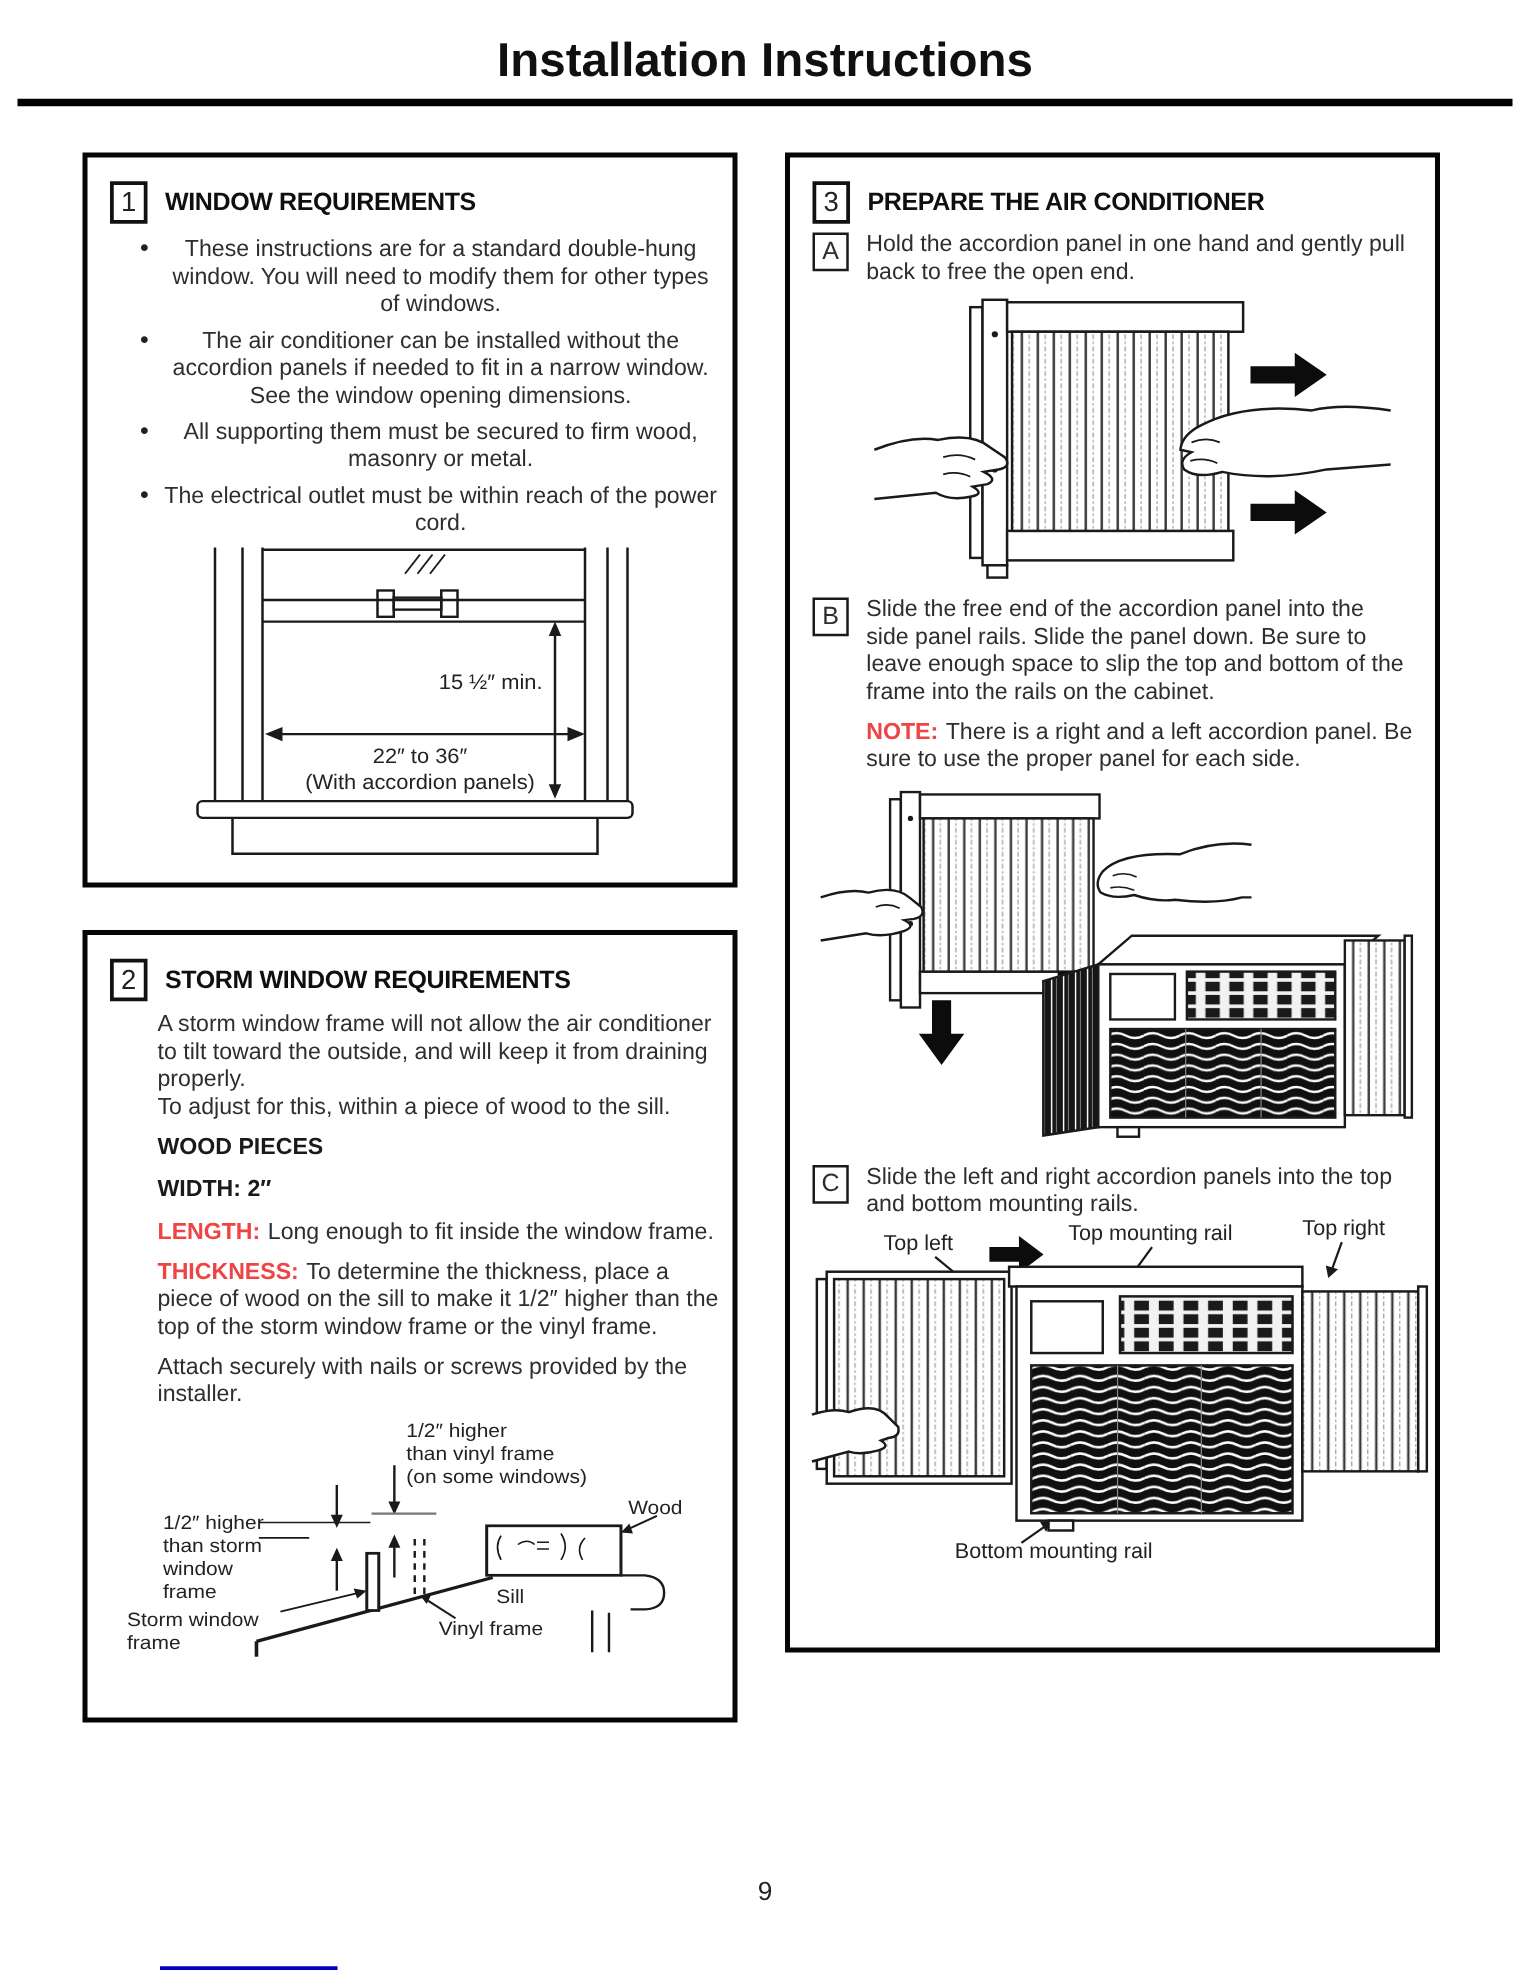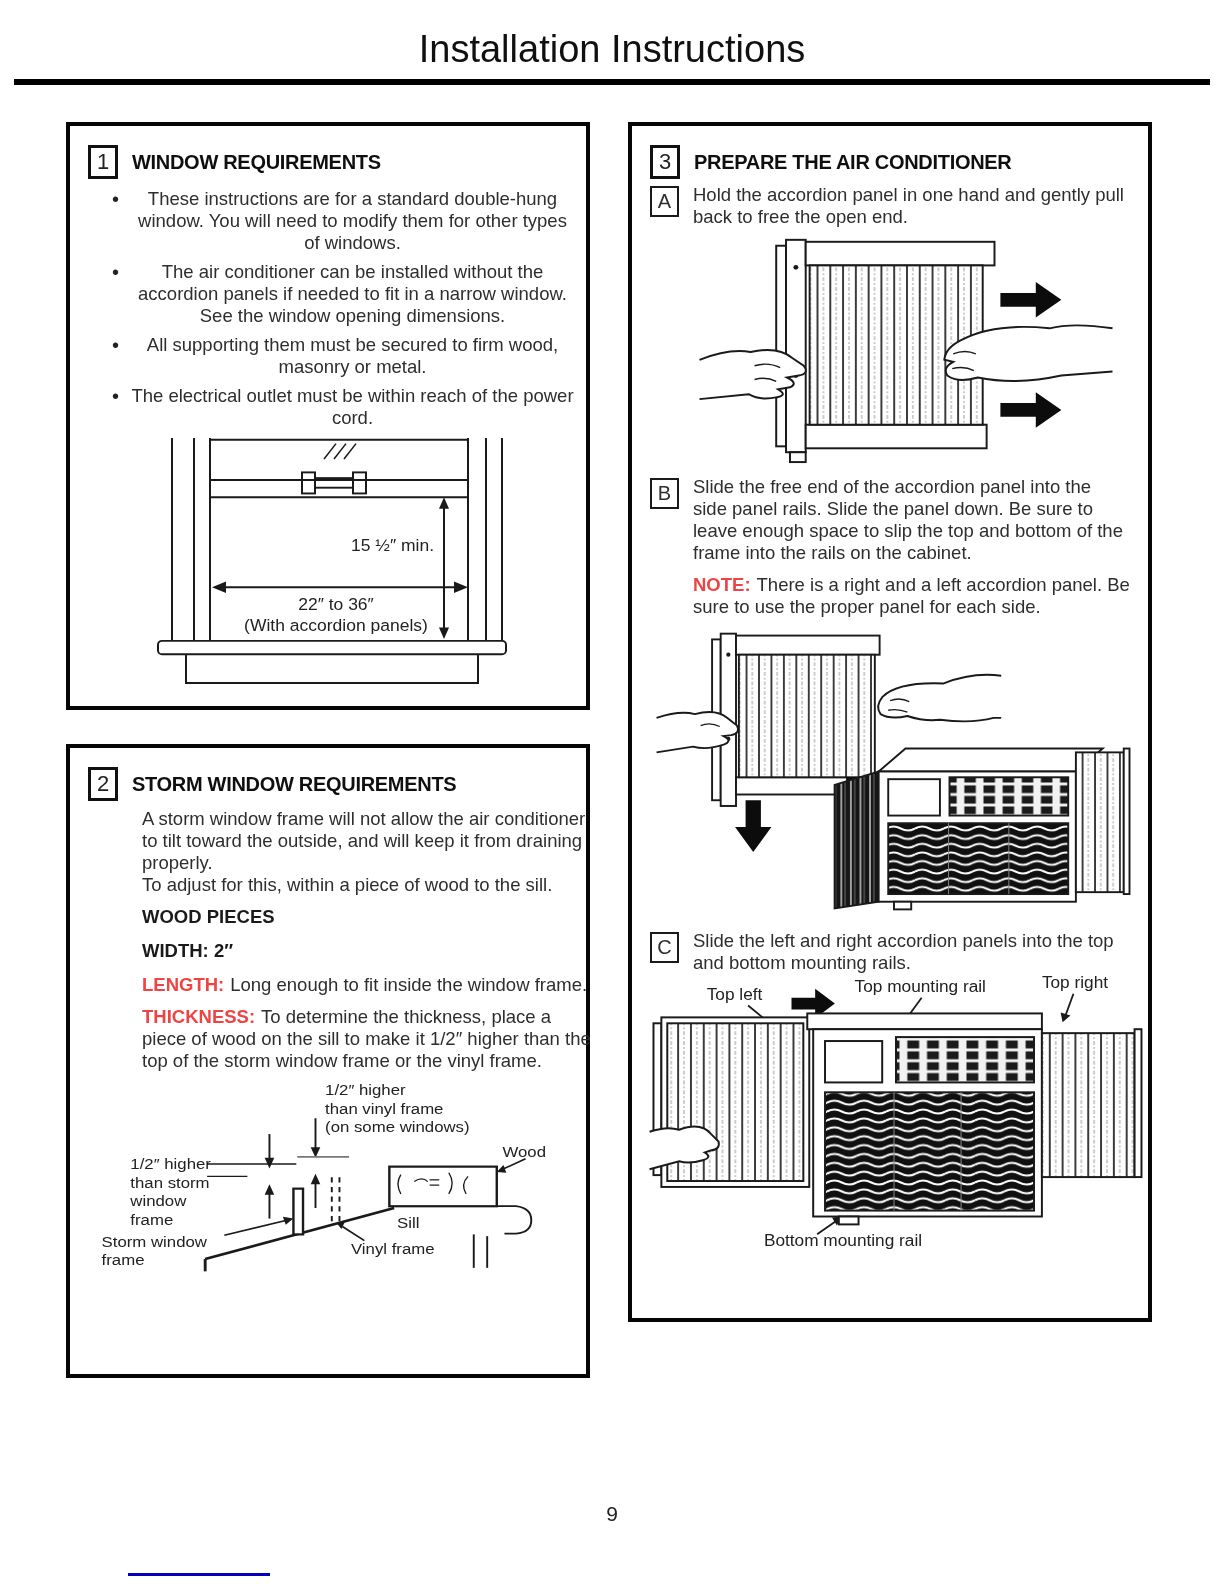--- a/index.html
+++ b/index.html
@@ -3,21 +3,21 @@
 <meta charset="utf-8">
 <style>
   * { margin:0; padding:0; box-sizing:border-box; }
   html,body { background:#ffffff; }
   .page {
     position:relative; width:1224px; height:1584px; background:#fff;
     font-family:"Liberation Sans", sans-serif; color:#2e2e2e; overflow:hidden;
   }
   .doc-title {
     position:absolute; top:28px; left:0; width:100%; text-align:center;
-    font-size:38px; font-weight:normal; color:#101010; letter-spacing:0;
+    font-size:38px; font-weight:bold; color:#101010; letter-spacing:0;
   }
   .title-rule { position:absolute; top:79px; left:14px; width:1196px; height:6px; background:#000; }
 
   .box { position:absolute; border:4px solid #060606; background:#fff; }
   #box1 { left:66px; top:122px; width:524px; height:588px; }
   #box2 { left:66px; top:744px; width:524px; height:634px; }
   #box3 { left:628px; top:122px; width:524px; height:1200px; }
 
   .sec-header { display:flex; align-items:center; gap:14px; margin:16px 0 0 18px; height:40px; }
   .num-box {
@@ -31,21 +31,21 @@
     position:relative; padding-left:19px; font-size:18.5px; line-height:22px;
     margin-bottom:7px; color:#2e2e2e;text-align:center;
   }
   ul.bullets li::before { content:"\2022"; position:absolute; left:0; top:0; font-size:20px; color:#222; }
 
   .para { font-size:18.5px; line-height:22px; color:#2e2e2e; }
   .b { font-weight:bold; color:#1a1a1a; }
   .lbl { font-weight:bold; color:#ef4444; margin-right:6px;text-align:right; }
 
   
-  #box2 .para { margin-left:72px; width:450px; }
+  #box2 .para { margin-left:56px; width:450px; }
   #p-intro { margin-top:4px; }
   #p-wood { margin-top:10px; }
   #p-width { margin-top:12px; }
   #p-length { margin-top:12px; }
   #p-thick { margin-top:10px; }
   #p-attach { margin-top:10px; }
 
   
   .step { display:flex; gap:14px; margin:2px 0 0 18px; width:482px; }
   .letter-box {
@@ -154,20 +154,21 @@
     <div class="sec-header">
       <div class="num-box">2</div>
       <div class="sec-title">STORM WINDOW REQUIREMENTS</div>
     </div>
     <p class="para" id="p-intro">A storm window frame will not allow the air conditioner to tilt toward the outside, and will keep it from draining properly.</p>
     <p class="para">To adjust for this, within a piece of wood to the sill.</p>
     <p class="para b" id="p-wood">WOOD PIECES</p>
     <p class="para b" id="p-width">WIDTH: 2″</p>
     <p class="para" id="p-length"><span class="lbl">LENGTH:</span><span>Long enough to fit inside the window frame.</span></p>
     <p class="para" id="p-thick"><span class="lbl">THICKNESS:</span><span>To determine the thickness, place a piece of wood on the sill to make it 1/2″ higher than the top of the storm window frame or the vinyl frame.</span></p>
+    <p class="para" id="p-attach">Attach securely with nails or screws provided by the installer.</p>
 
     <svg class="svg-inflow" viewBox="0 0 490 225" width="470" height="198" preserveAspectRatio="none" style="margin-left:22px; margin-top:4px;" stroke="#1a1a1a" fill="none" stroke-width="2">
       <g stroke="none" font-size="17.5">
         <text x="243" y="22">1/2″ higher</text>
         <text x="243" y="43">than vinyl frame</text>
         <text x="243" y="64">(on some windows)</text>
         <text x="40" y="106">1/2″ higher</text>
         <text x="40" y="127">than storm</text>
         <text x="40" y="148">window</text>
         <text x="40" y="169">frame</text>

